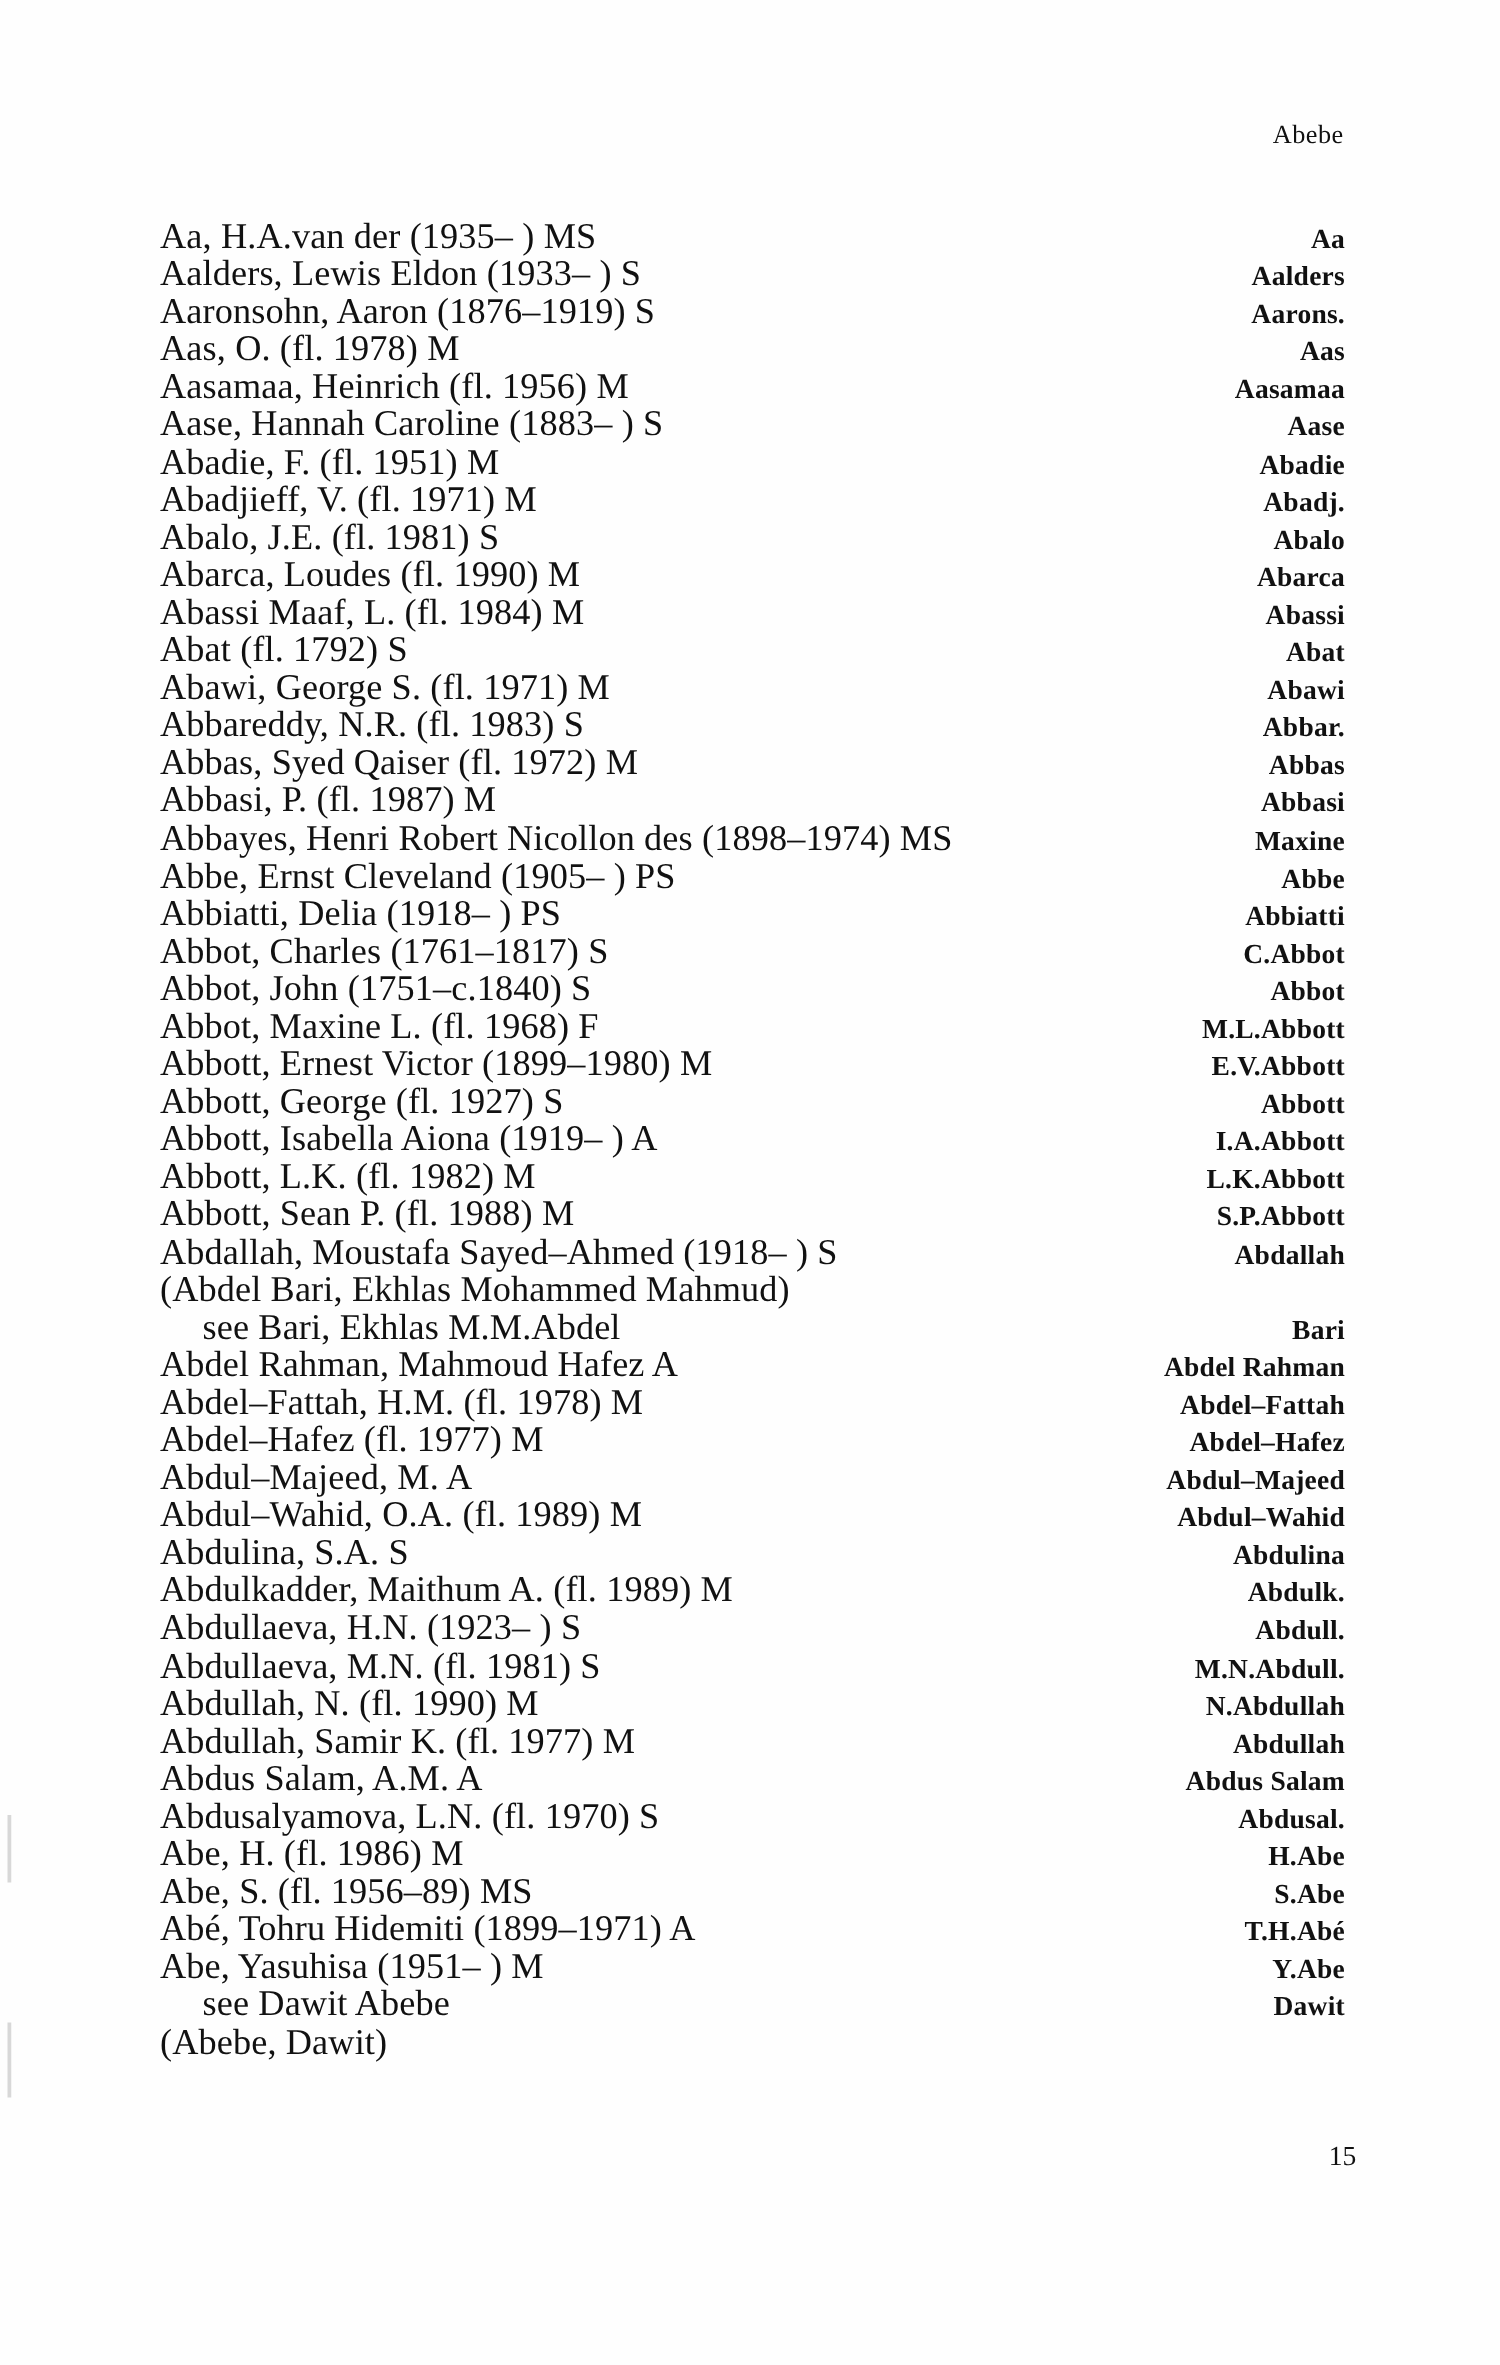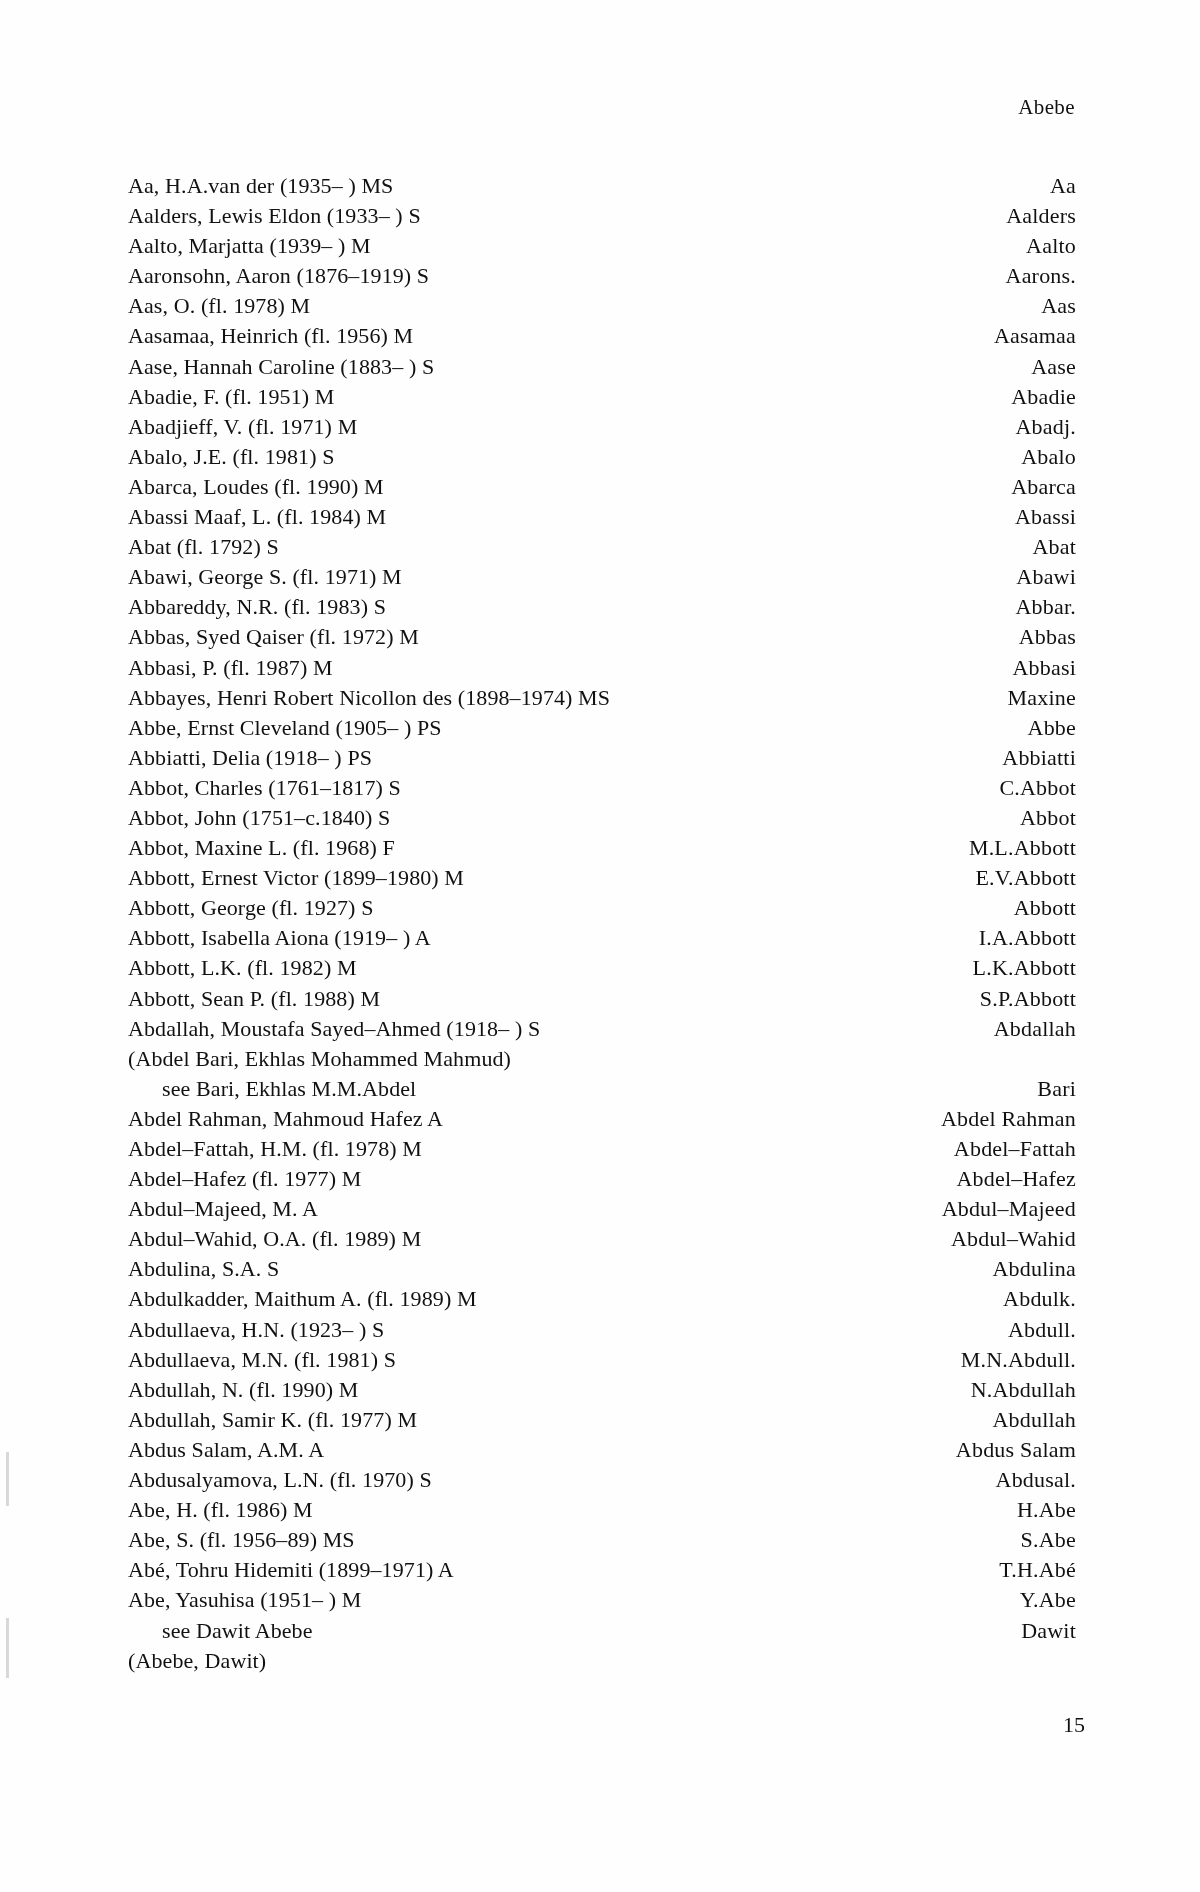--- a/index.html
+++ b/index.html
@@ -45,30 +45,30 @@
     width: 948px;
   }
   .row {
     display: flex;
     align-items: baseline;
     justify-content: space-between;
     height: 30.1px;
     white-space: nowrap;
   }
   .name {
-    font-size: 22px;
+    font-size: 29px;
     letter-spacing: 0.1px;
   }
   .name.indent {
     padding-left: 34px;
     text-align: center;
   }
   .abbrev {
     font-size: 22px;
-    font-weight: normal;
+    font-weight: bold;
     letter-spacing: 0.2px;
     text-align: right;
   }
   .folio {
     position: absolute;
     right: 115px;
     top: 1712px;
     font-size: 22px;
   }
 </style>
@@ -85,24 +85,20 @@
   <div class="entries">
       <div class="row">
         <span class="name">Aa, H.A.van der (1935–    ) MS</span>
         <span class="abbrev">Aa</span>
       </div>
       <div class="row">
         <span class="name">Aalders, Lewis Eldon (1933–    ) S</span>
         <span class="abbrev">Aalders</span>
       </div>
       <div class="row">
-        <span class="name">Aalto, Marjatta (1939–    ) M</span>
-        <span class="abbrev">Aalto</span>
-      </div>
-      <div class="row">
         <span class="name">Aaronsohn, Aaron (1876–1919) S</span>
         <span class="abbrev">Aarons.</span>
       </div>
       <div class="row">
         <span class="name">Aas, O. (fl. 1978) M</span>
         <span class="abbrev">Aas</span>
       </div>
       <div class="row">
         <span class="name">Aasamaa, Heinrich (fl. 1956) M</span>
         <span class="abbrev">Aasamaa</span>

